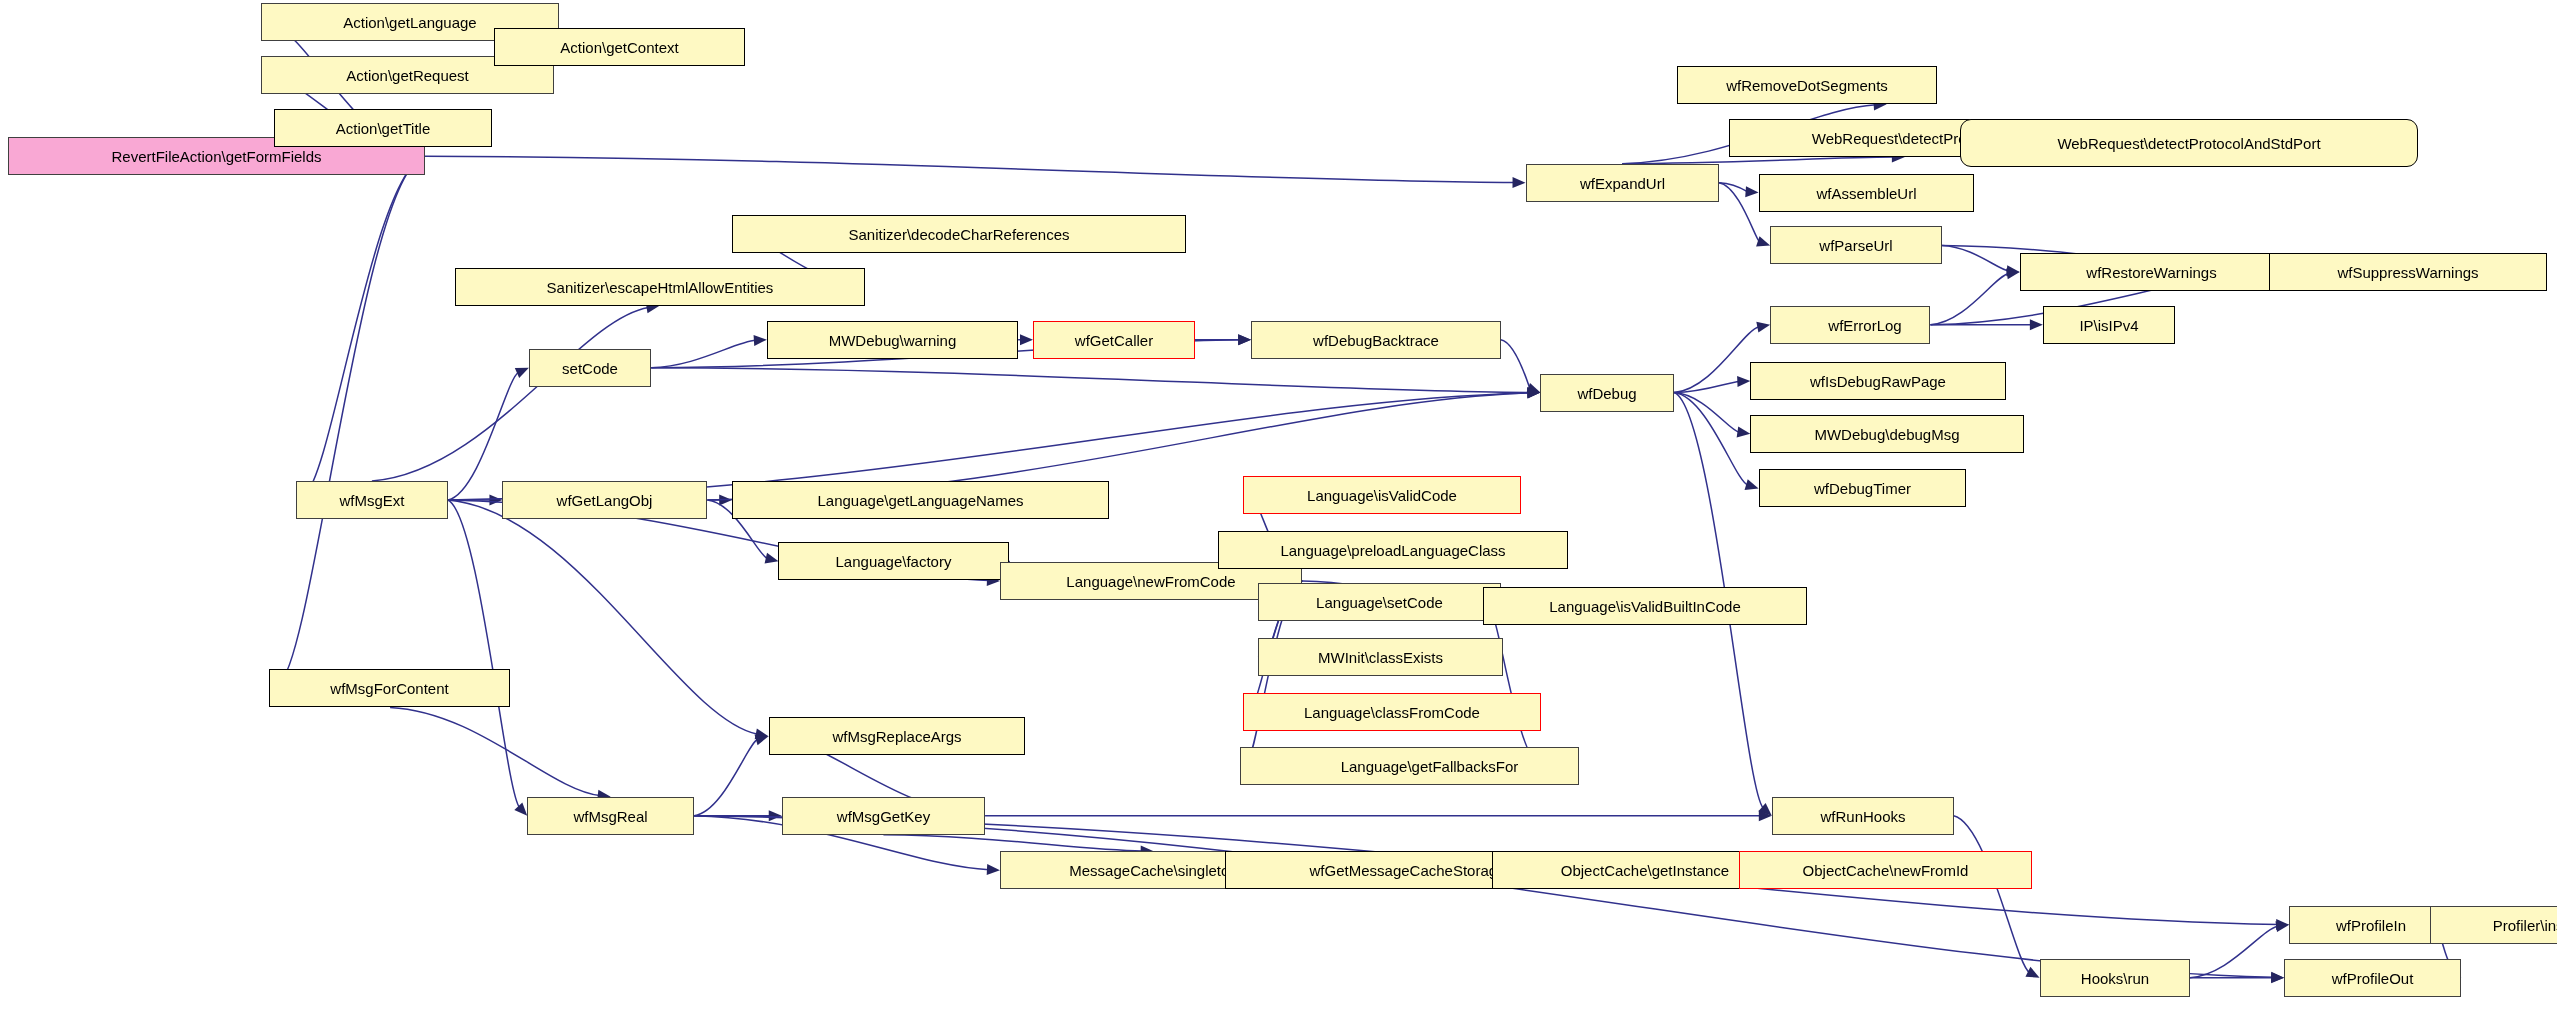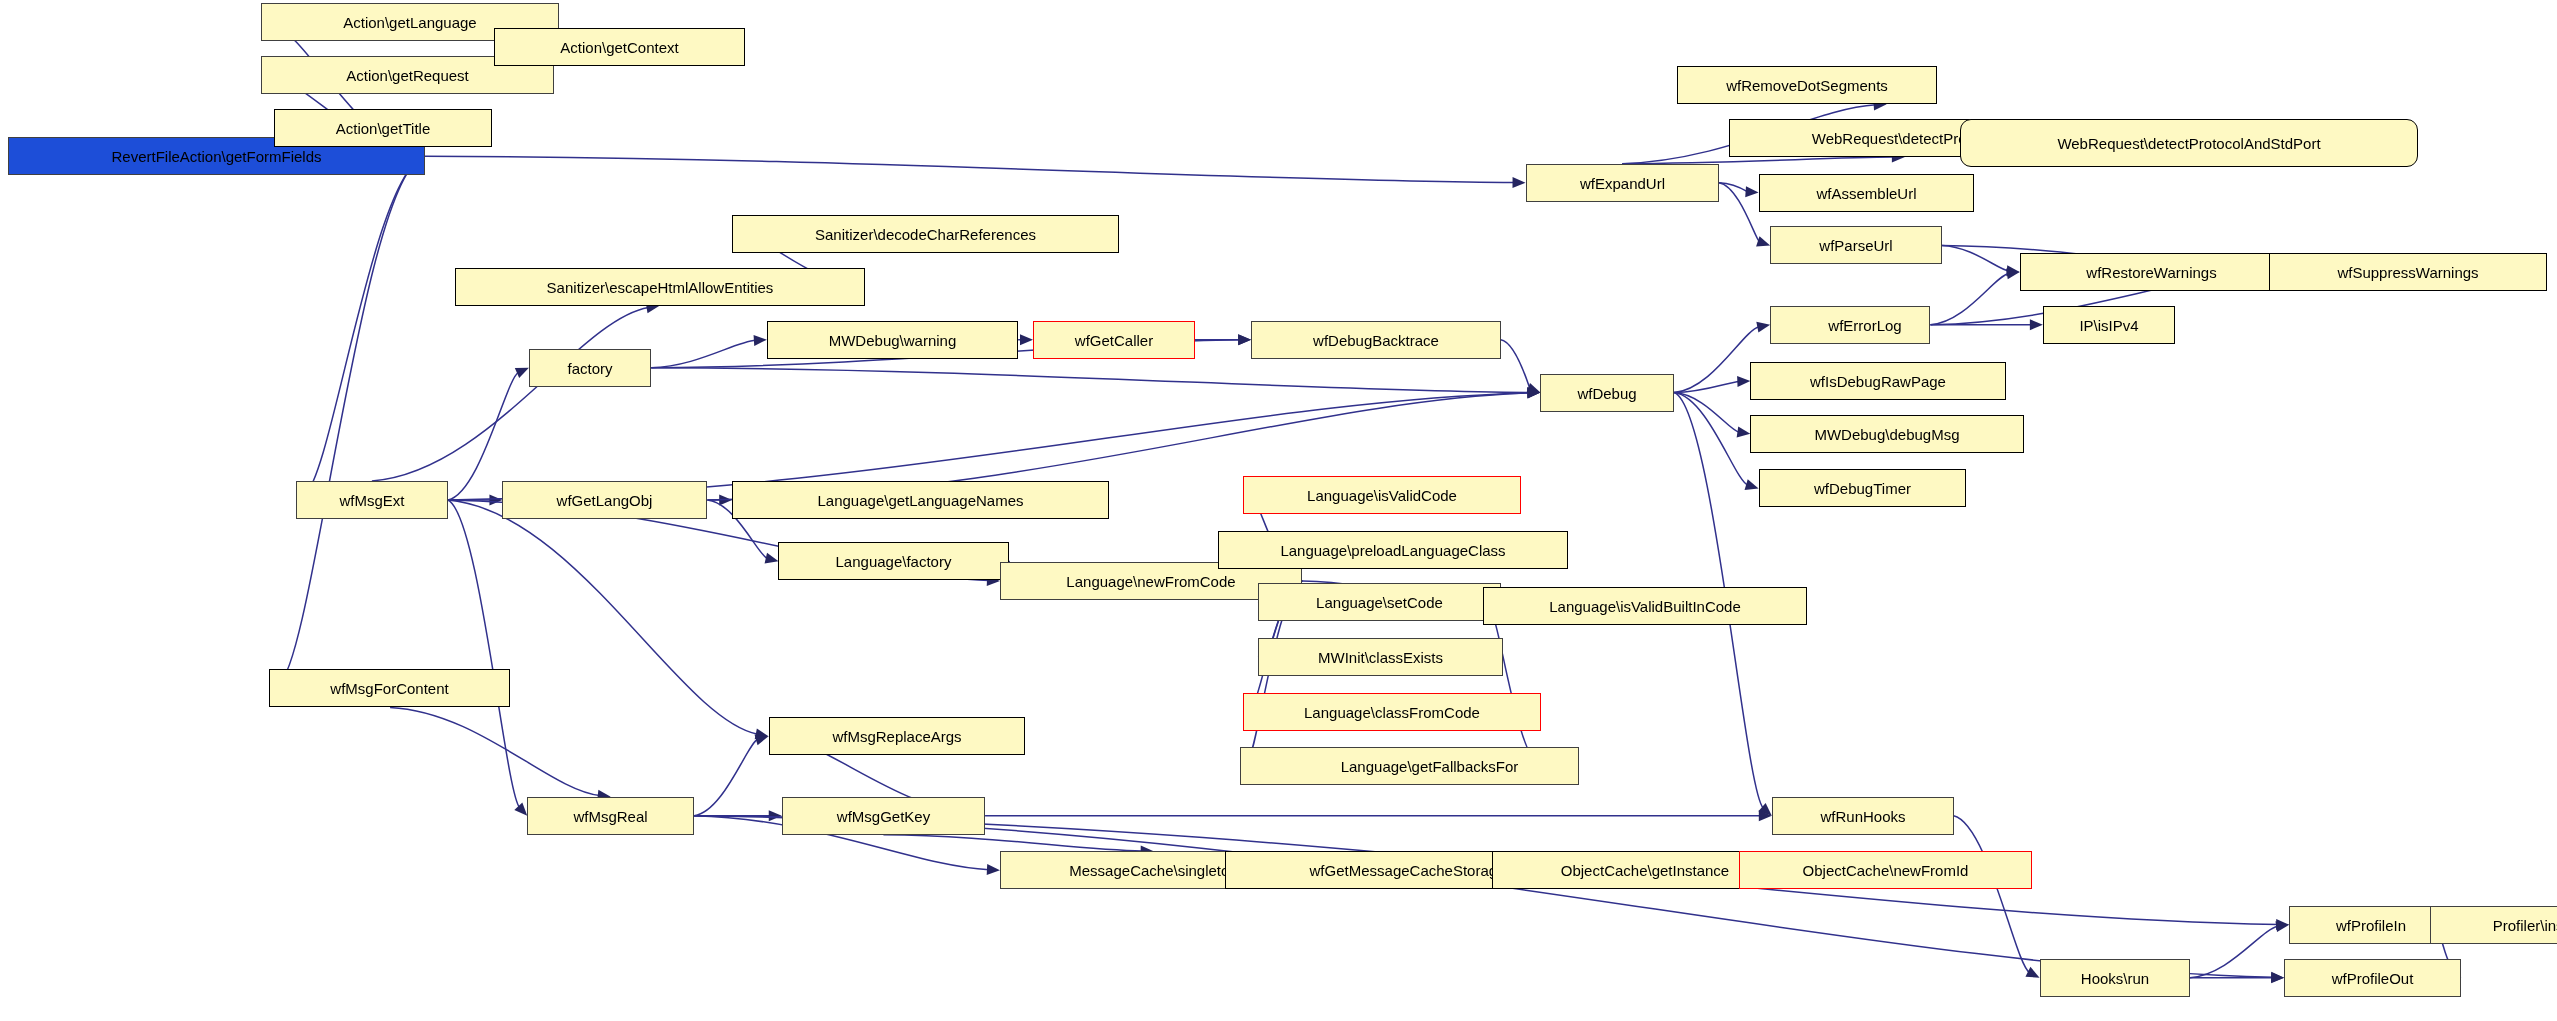--- a/index.html
+++ b/index.html
@@ -11,21 +11,21 @@
     box-sizing:border-box;
     display:flex;align-items:center;justify-content:center;
     background:#fef9c3;
     border:1px solid #000000;
     font-size:15px;
     line-height:1;
     color:#000000;
     white-space:nowrap;
     letter-spacing:0px;
   }
-  .node.root{background:#1d4ed8;border-color:#404040;text-align:center;}
+  .node.root{background:#f9a8d4;border-color:#404040;text-align:center;}
   .node.red{border-color:#ff0000;}
   .node.dark{border-color:#404040;}
   .edge{fill:none;stroke:#31318c;stroke-width:1.5px;}
   .arrowfill{fill:#252560;}
 </style>
 </head>
 <body>
 
 <div id="canvas">
   <svg id="edges" viewBox="0 0 2557 1021" preserveAspectRatio="none">
@@ -197,28 +197,28 @@
       </div>
       <div class="node dark" style="left: 1770px; top: 226px; width: 172px; height: 38px;">
         <span>wfParseUrl</span>
       </div>
       <div class="node" style="left: 2020px; top: 253px; width: 263px; height: 38px;">
         <span>wfRestoreWarnings</span>
       </div>
       <div class="node" style="left: 2269px; top: 253px; width: 278px; height: 38px;">
         <span>wfSuppressWarnings</span>
       </div>
-      <div class="node" style="left: 732px; top: 215px; width: 387px; height: 38px;">
+      <div class="node" style="left: 732px; top: 215px; width: 454px; height: 38px;">
         <span>Sanitizer\decodeCharReferences</span>
       </div>
       <div class="node" style="left: 455px; top: 268px; width: 410px; height: 38px;">
         <span>Sanitizer\escapeHtmlAllowEntities</span>
       </div>
       <div class="node dark" style="left: 529px; top: 349px; width: 122px; height: 38px;">
-        <span>factory</span>
+        <span>setCode</span>
       </div>
       <div class="node" style="left: 767px; top: 321px; width: 251px; height: 38px;">
         <span>MWDebug\warning</span>
       </div>
       <div class="node red" style="left: 1033px; top: 321px; width: 162px; height: 38px;">
         <span>wfGetCaller</span>
       </div>
       <div class="node dark" style="left: 1251px; top: 321px; width: 250px; height: 38px;">
         <span>wfDebugBacktrace</span>
       </div>

